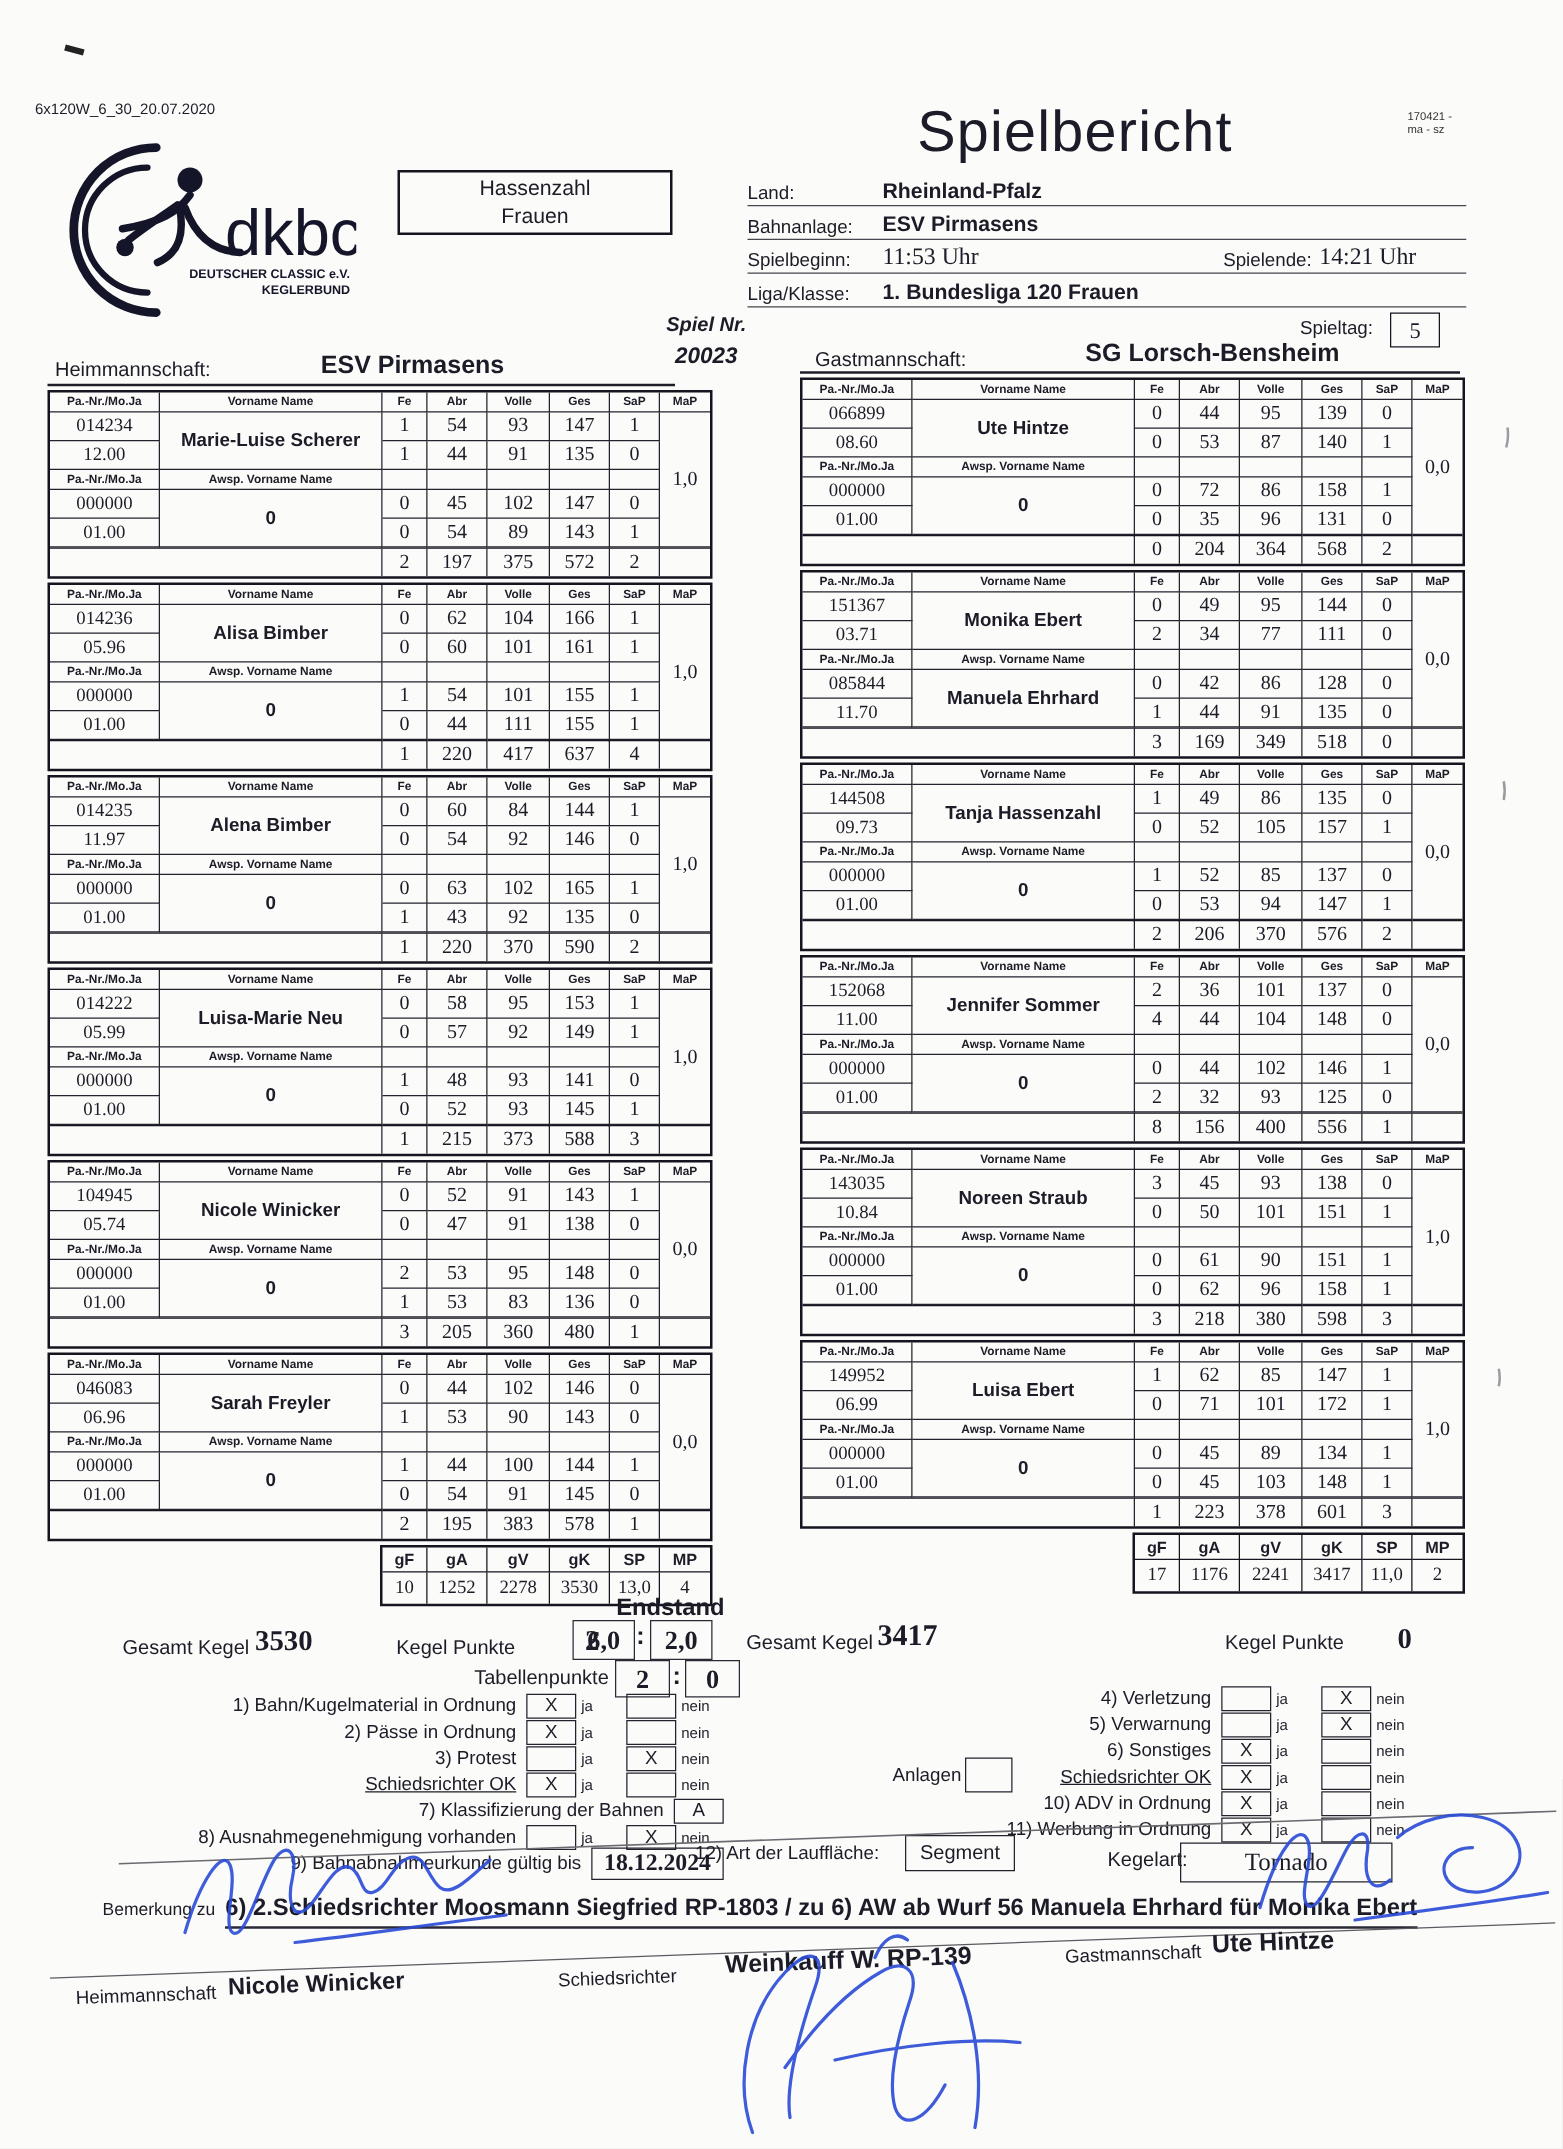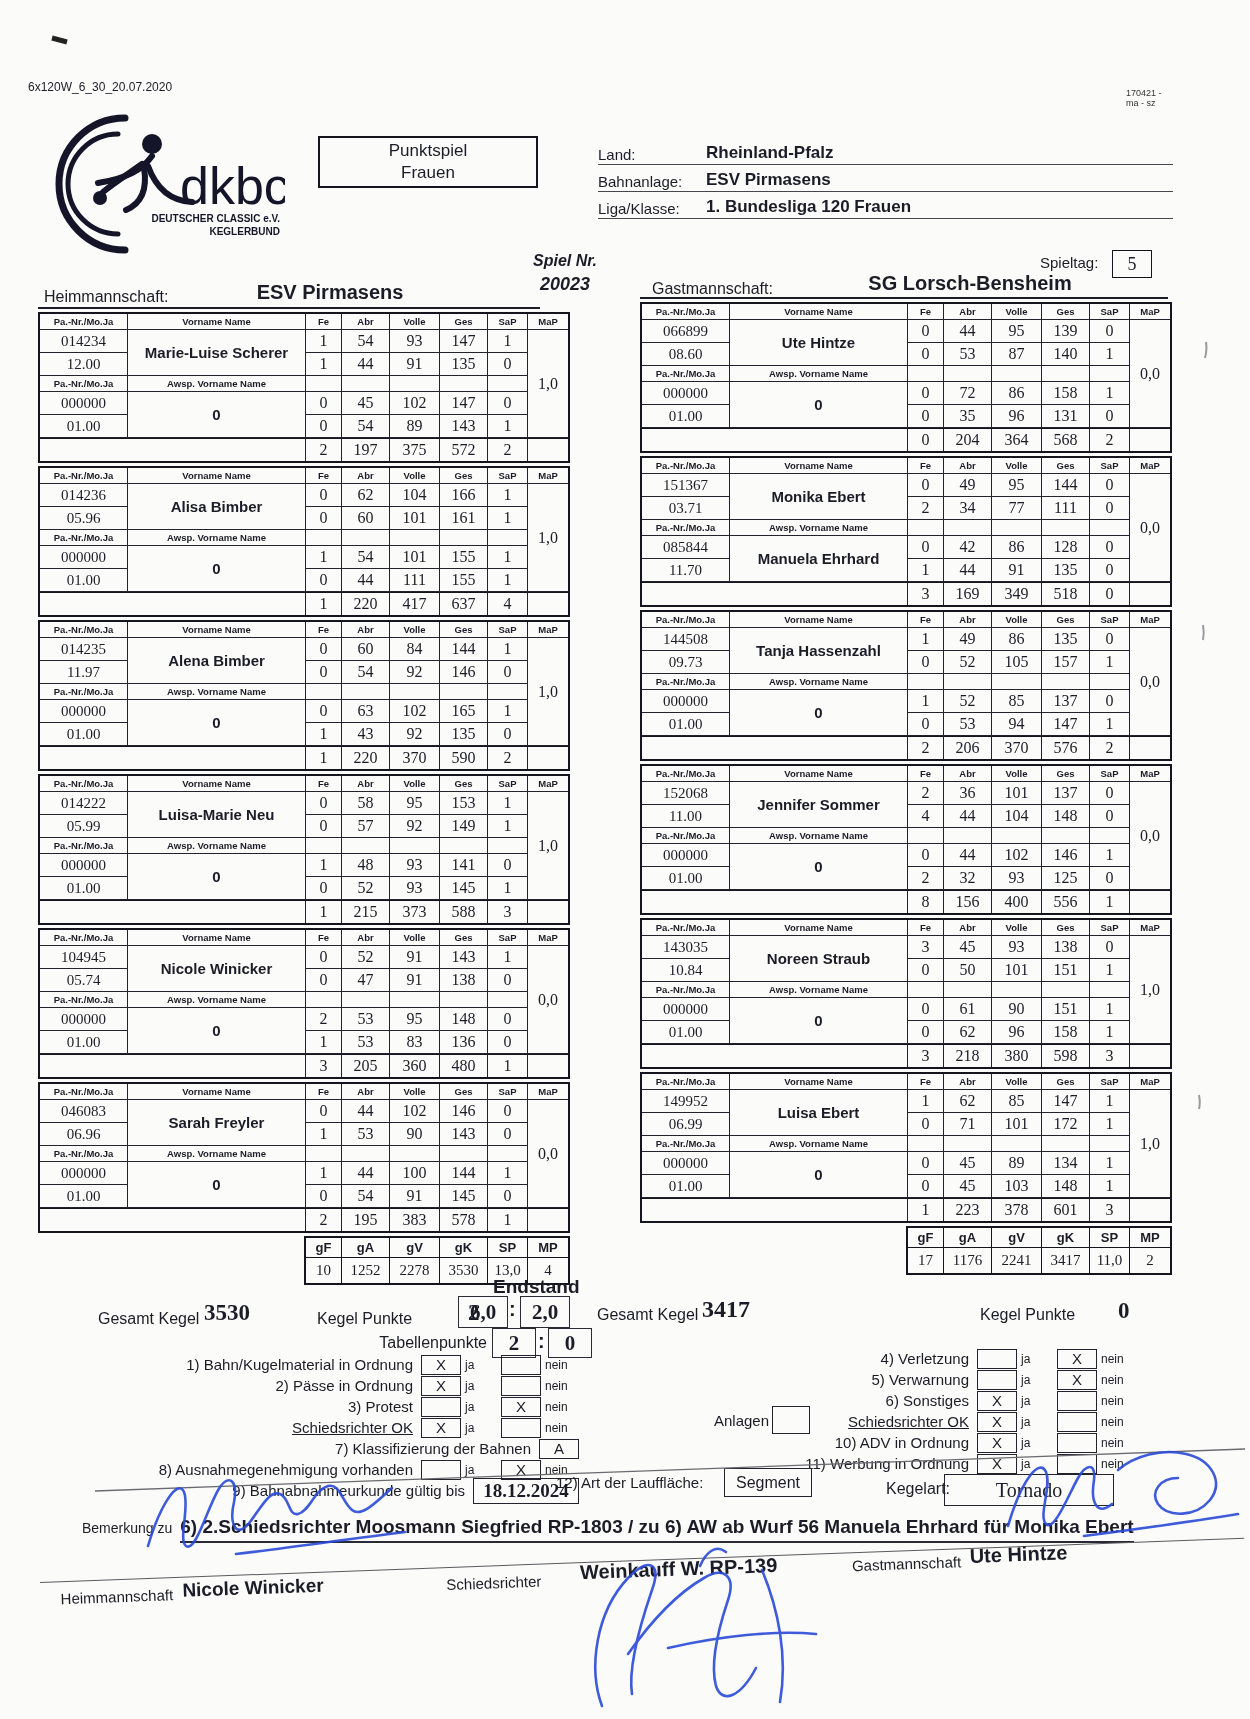--- a/index.html
+++ b/index.html
@@ -88,37 +88,44 @@
       <circle cx="70" cy="94" r="7" fill="#15152a" stroke="none"></circle>
       <path d="M118,62 C126,84 140,97 162,98" stroke-width="6"></path>
       <path d="M114,64 C118,88 110,100 96,106" stroke-width="6"></path>
     </g>
     <text x="150" y="100" font-family="Liberation Sans, sans-serif" font-size="52" fill="#15152a">dkbc</text>
     <text x="250" y="118" text-anchor="end" font-family="Liberation Sans, sans-serif" font-size="10" font-weight="bold" fill="#15152a">DEUTSCHER CLASSIC e.V.</text>
     <text x="250" y="131" text-anchor="end" font-family="Liberation Sans, sans-serif" font-size="10" font-weight="bold" fill="#15152a">KEGLERBUND</text>
   </svg>
 
   <div class="abs ptbox">
-    <div>Punktspiel</div>
+    <div>Hassenzahl</div>
     <div>Frauen</div>
   </div>
 
+  <div class="abs title">Spielbericht</div>
   <div class="abs docref">
     <div>170421 -</div>
     <div>ma - sz</div>
   </div>
 
   <div class="abs hfields">
     <div class="frow">
       <span class="flab">Land:</span>
       <span class="fval">Rheinland-Pfalz</span>
     </div>
     <div class="frow">
       <span class="flab">Bahnanlage:</span>
       <span class="fval">ESV Pirmasens</span>
+    </div>
+    <div class="frow">
+      <span class="flab">Spielbeginn:</span>
+      <span class="fser">11:53 Uhr</span>
+      <span class="flab2">Spielende:</span>
+      <span class="fser" style="padding-right:40px">14:21 Uhr</span>
     </div>
     <div class="frow">
       <span class="flab">Liga/Klasse:</span>
       <span class="fval">1. Bundesliga 120 Frauen</span>
     </div>
   </div>
 
   <div class="abs spieltag-lab">Spieltag:</div>
   <div class="abs spieltag-box">5</div>
 

